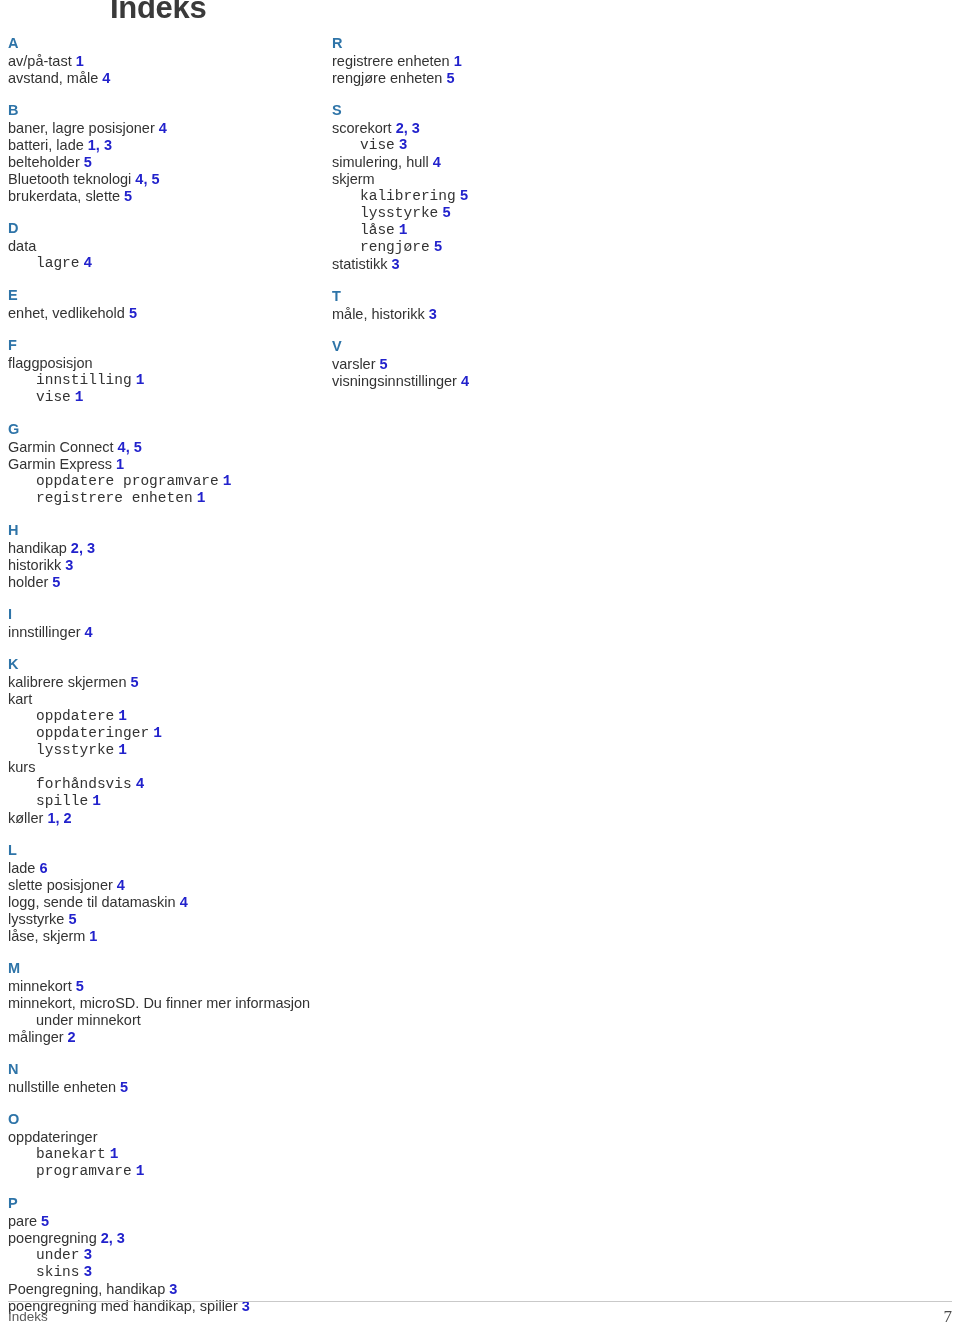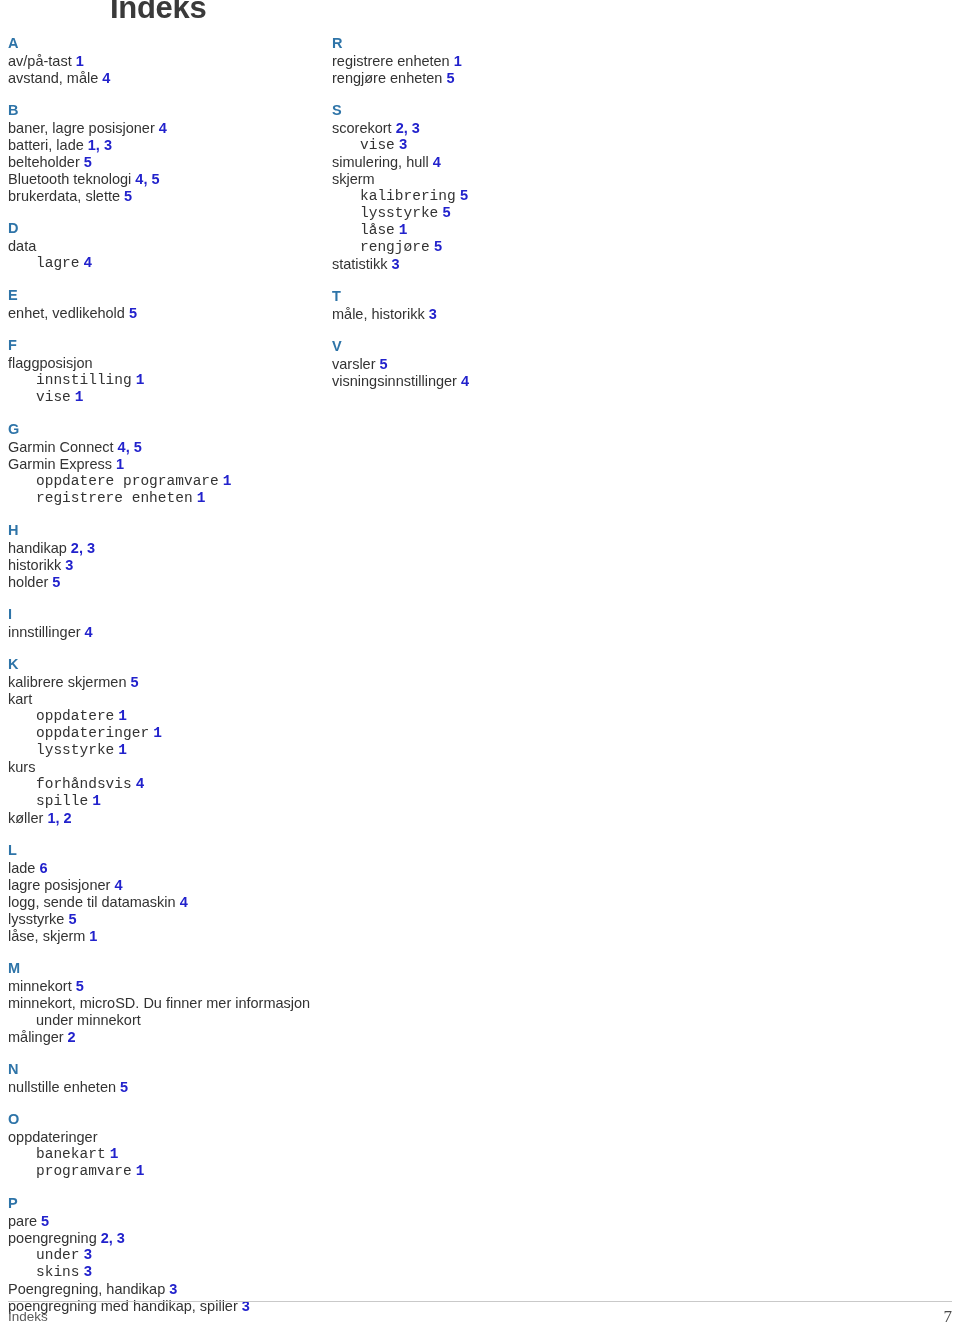--- a/index.html
+++ b/index.html
@@ -179,21 +179,21 @@
           <div class="entry lvl2"><span>oppdateringer</span><span class="pages">1</span></div>
           <div class="entry lvl2"><span>lysstyrke</span><span class="pages">1</span></div>
           <div class="entry lvl1"><span>kurs</span></div>
           <div class="entry lvl2"><span>forhåndsvis</span><span class="pages">4</span></div>
           <div class="entry lvl2"><span>spille</span><span class="pages">1</span></div>
           <div class="entry lvl1"><span>køller</span><span class="pages">1, 2</span></div>
         </div>
         <div class="section">
           <div class="section-letter">L</div>
           <div class="entry lvl1"><span>lade</span><span class="pages">6</span></div>
-          <div class="entry lvl1"><span>lagre posisjoner</span><span class="pages">4</span></div>
+          <div class="entry lvl1"><span>slette posisjoner</span><span class="pages">4</span></div>
           <div class="entry lvl1"><span>logg, sende til datamaskin</span><span class="pages">4</span></div>
           <div class="entry lvl1"><span>lysstyrke</span><span class="pages">5</span></div>
           <div class="entry lvl1"><span>låse, skjerm</span><span class="pages">1</span></div>
         </div>
         <div class="section">
           <div class="section-letter">M</div>
           <div class="entry lvl1"><span>minnekort</span><span class="pages">5</span></div>
           <div class="entry lvl1 wrap"><span>minnekort, microSD. </span><span class="it">Du finner mer informasjon</span><span class="cont"><span class="it">under</span> minnekort</span></div>
           <div class="entry lvl1"><span>målinger</span><span class="pages">2</span></div>
         </div>

